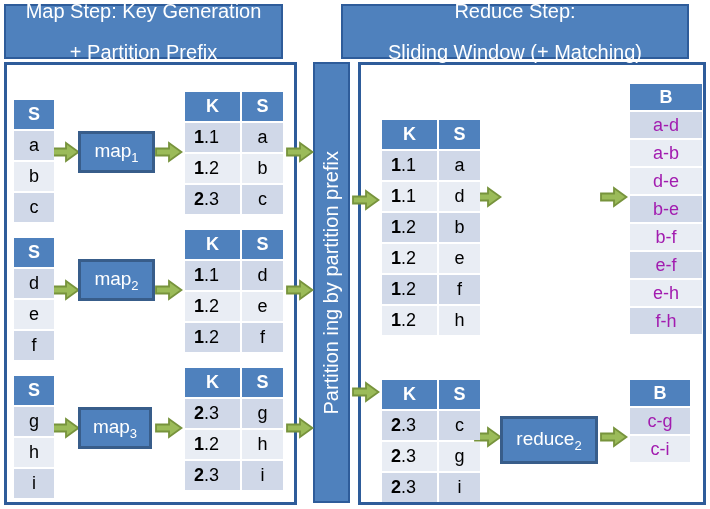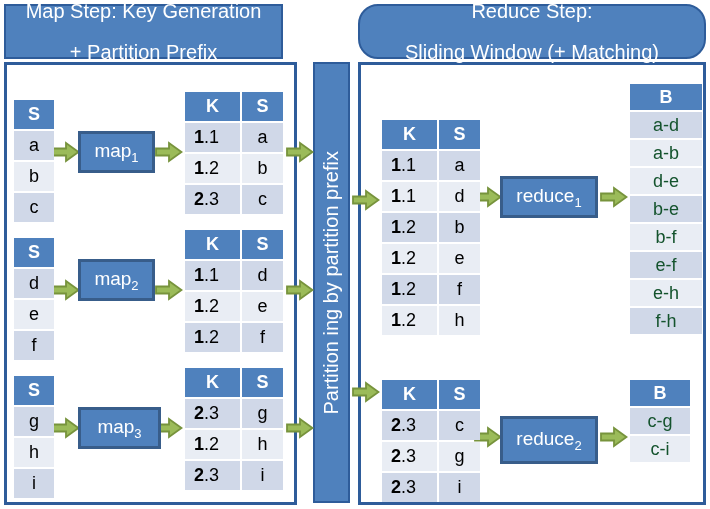--- a/index.html
+++ b/index.html
@@ -10,21 +10,21 @@
        display:flex;flex-direction:column;justify-content:center;text-align:center;
        font-size:20px;line-height:25px;gap:16px;}
   .panel{position:absolute;border:3px solid #2E5C9A;background:#fff;}
   .pbar{position:absolute;background:#4F81BD;border:2px solid #2E5C9A;color:#fff;
         display:flex;align-items:center;justify-content:center;}
   .pbar span{writing-mode:vertical-rl;transform:rotate(180deg);font-size:20px;white-space:nowrap;}
   .tbl{position:absolute;}
   .cell{height:29px;margin-bottom:2px;display:flex;align-items:center;justify-content:center;
         font-size:18px;color:#000;}
   .bcell{height:26px;margin-bottom:2px;display:flex;align-items:center;justify-content:center;
-        font-size:18px;color:#14532d;}
+        font-size:18px;color:#a21caf;}
   .th{background:#4F81BD !important;color:#fff;font-weight:bold;}
   .d{background:#D0D8E8;}
   .l{background:#E9EDF4;}
   .row{display:flex;gap:2px;margin-bottom:2px;}
   .row .cell{margin-bottom:0;}
   .kc{width:55px;justify-content:flex-start;padding-left:9px;}
   .kc b{font-weight:bold;}
   .kc span{font-weight:normal;}
   .sc{width:41px;}
   .opbox{position:absolute;background:#4F81BD;border:3px solid #385D8A;color:#fff;
@@ -37,21 +37,21 @@
 
 <div class="canvas">
 
   <div class="panel" style="left:4px;top:62px;width:293px;height:443px;"></div>
   <div class="panel" style="left:358px;top:62px;width:348px;height:443px;"></div>
 
   <div class="hdr" style="left:4px;top:4px;width:279px;height:55px;">
     <div>Map Step: Key Generation</div>
     <div>+ Partition Prefix</div>
   </div>
-  <div class="hdr" style="left:358px;top:4px;width:348px;height:55px;border-radius:20px;">
+  <div class="hdr" style="left:341px;top:4px;width:348px;height:55px;">
     <div>Reduce Step:</div>
     <div>Sliding Window (+ Matching)</div>
   </div>
 
   <div class="pbar" style="left:313px;top:62px;width:37px;height:441px;">
     <span>Partition ing by partition prefix</span>
   </div>
 
   <svg class="arrow" style="left:52px;top:141px;" width="28" height="22" viewBox="0 0 28 22">
       <path d="M1 7.5 H14 V2 L26.5 11 L14 20 V14.5 H1 Z" fill="#9BBB59" stroke="#77933C" stroke-width="1.8"></path>
@@ -176,21 +176,21 @@
       <div class="cell d sc">f</div>
     </div>
   </div>
 
   <div class="tbl" style="left:14px;top:376px;width:40px;">
     <div class="cell th">S</div>
     <div class="cell d">g</div>
     <div class="cell l">h</div>
     <div class="cell d">i</div>
   </div>
-  <div class="opbox" style="left:78px;top:407px;width:83px;height:42px;">
+  <div class="opbox" style="left:78px;top:407px;width:74px;height:42px;">
     <span><span>map</span><sub>3</sub></span>
   </div>
   <div class="tbl" style="left:185px;top:368px;width:98px;">
     <div class="row">
       <div class="cell th kc" style="justify-content:center;padding-left:0;">K</div>
       <div class="cell th sc">S</div>
     </div>
     <div class="row">
       <div class="cell d kc">
           <b>2</b>
@@ -254,23 +254,20 @@
         </div>
       <div class="cell d sc">f</div>
     </div>
     <div class="row">
       <div class="cell l kc">
           <b>1</b>
           <span>.2</span>
         </div>
       <div class="cell l sc">h</div>
     </div>
-  </div>
-  <div class="opbox" style="left:500px;top:176px;width:98px;height:42px;">
-    <span><span>reduce</span><sub>1</sub></span>
   </div>
   <div class="tbl" style="left:630px;top:84px;width:72px;">
     <div class="bcell th">B</div>
     <div class="bcell d">a-d</div>
     <div class="bcell l">a-b</div>
     <div class="bcell l">d-e</div>
     <div class="bcell d">b-e</div>
     <div class="bcell l">b-f</div>
     <div class="bcell d">e-f</div>
     <div class="bcell l">e-h</div>

